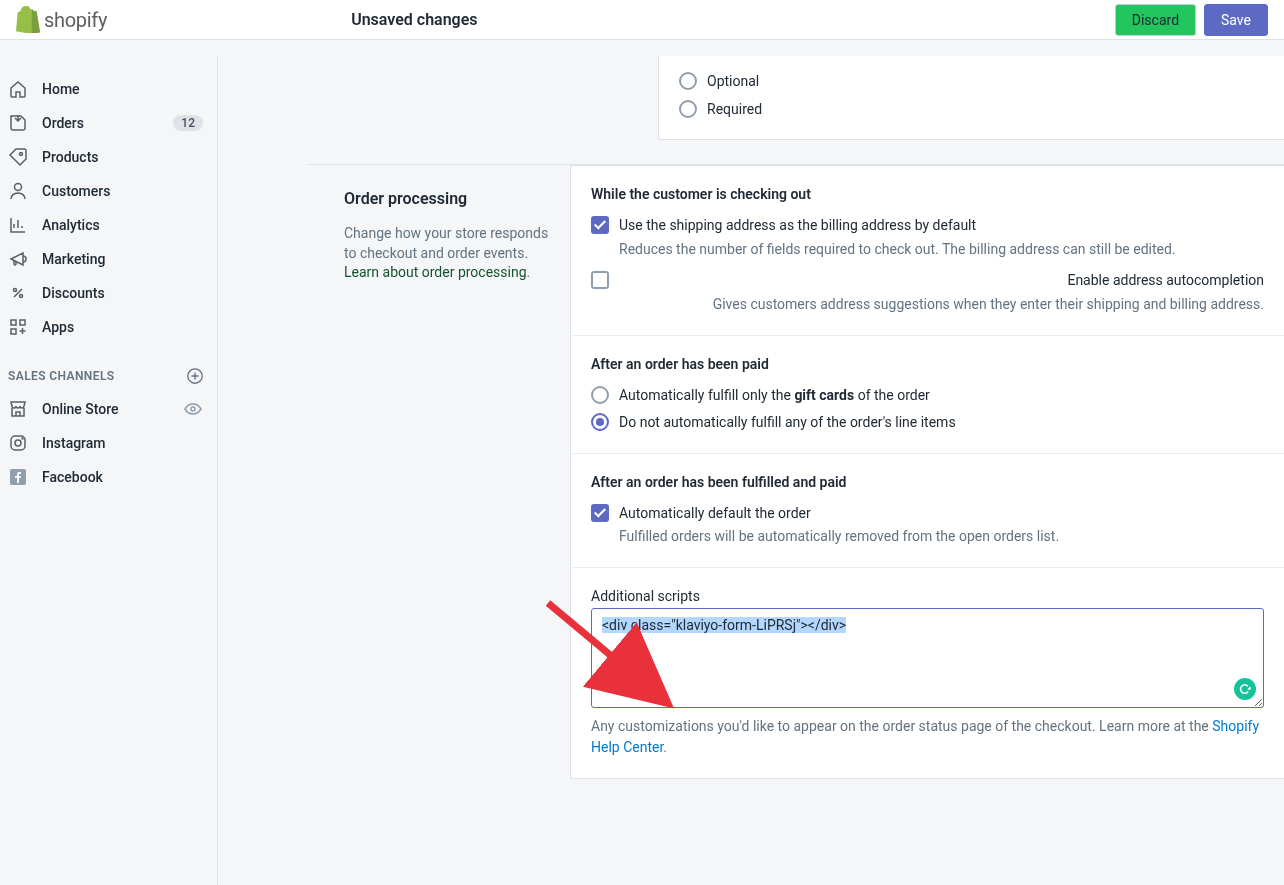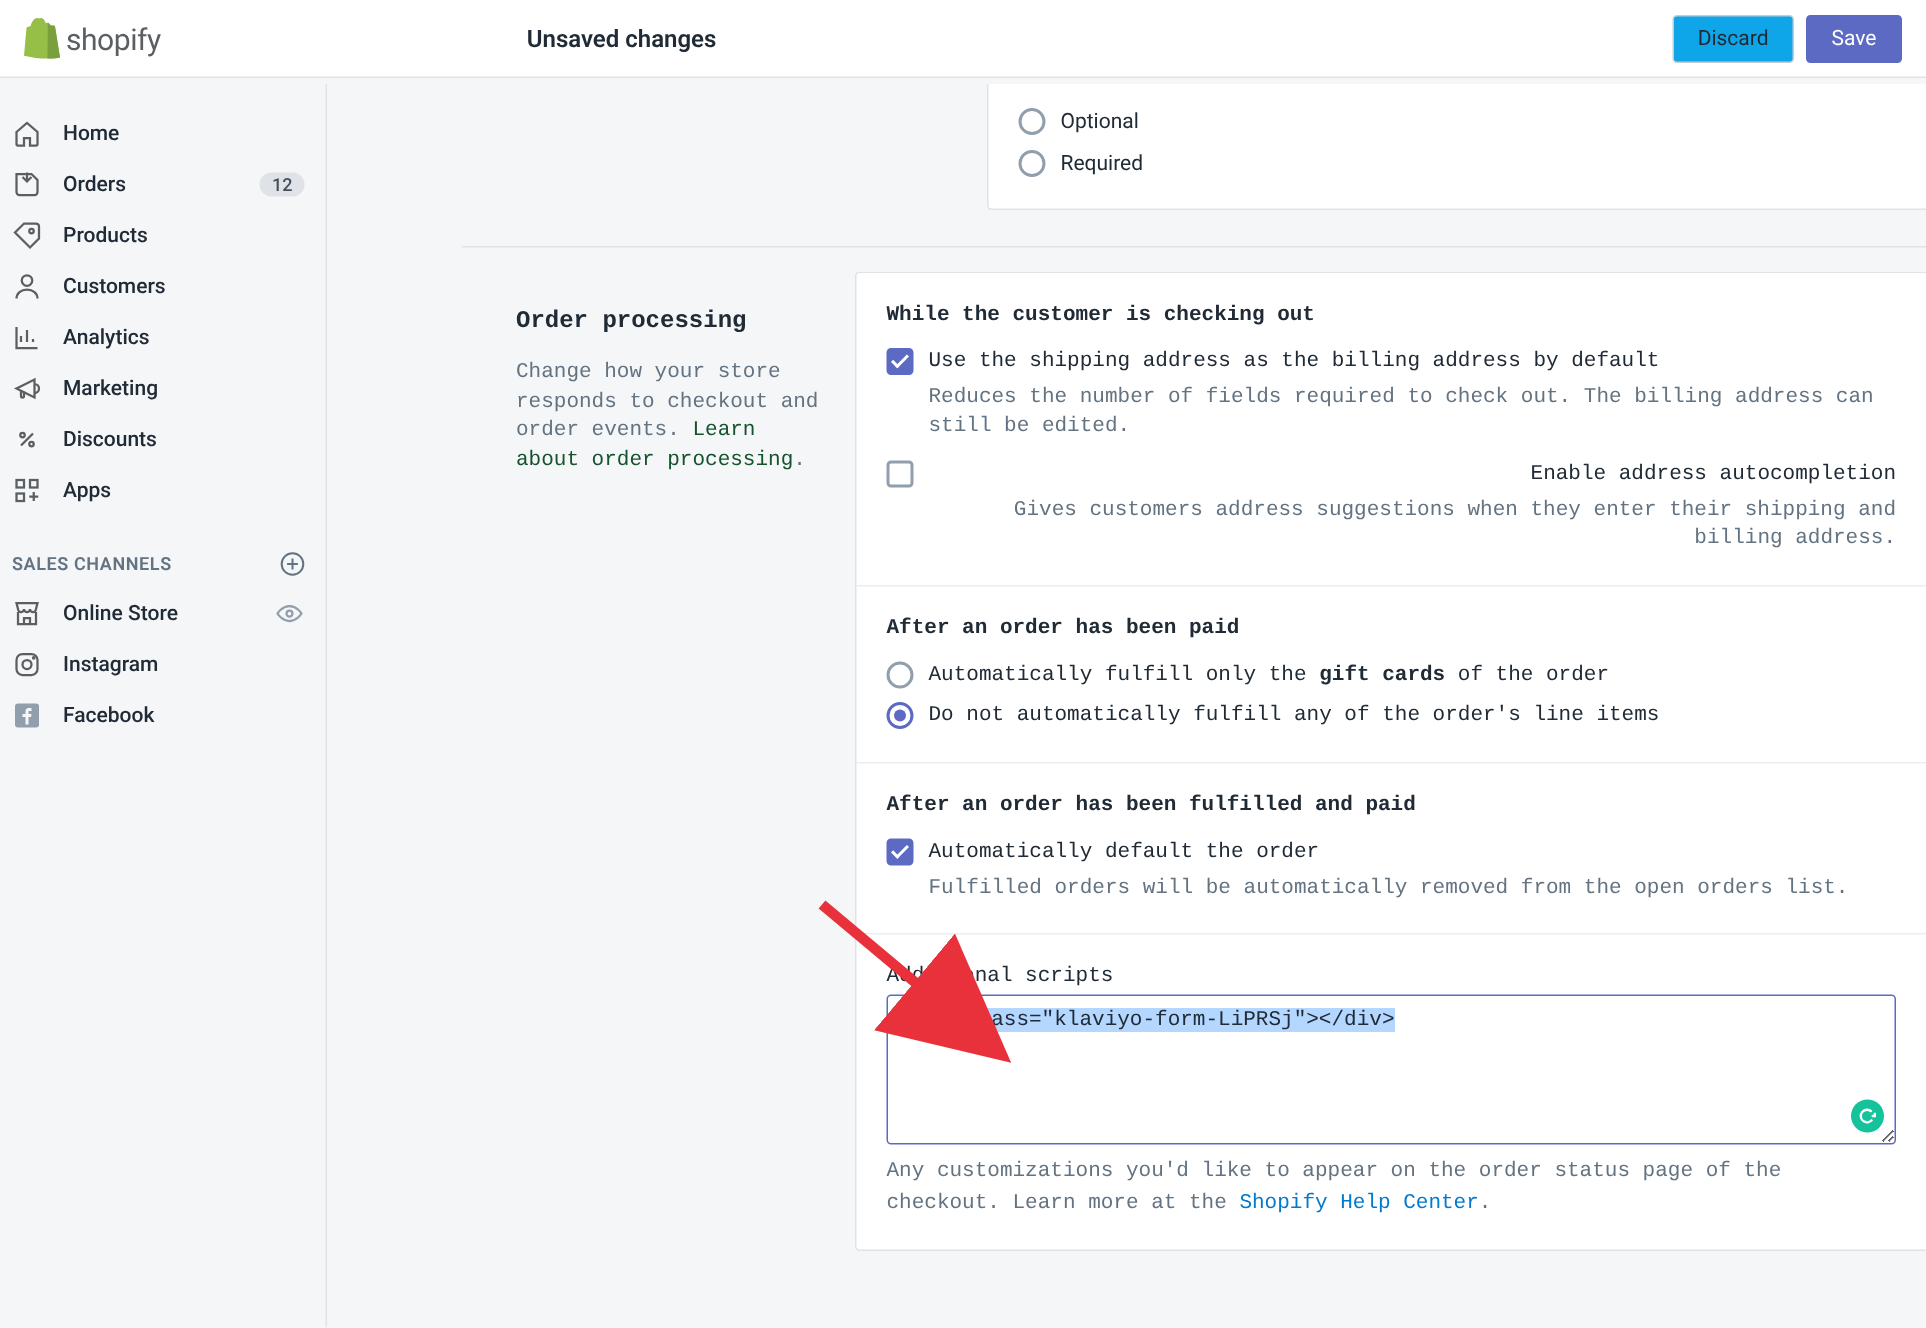--- a/index.html
+++ b/index.html
@@ -1,26 +1,26 @@
 <!DOCTYPE html>
 <html><head>
 <meta charset="utf-8">
 <style>
 * { box-sizing: border-box; margin: 0; padding: 0; }
 body { font-family: -apple-system, BlinkMacSystemFont, "Segoe UI", Roboto, Helvetica, Arial, sans-serif; font-size: 14px; color: #212b36; background: #f4f6f8; width: 1284px; height: 885px; overflow: hidden; position: relative; }
 
 
-.topbar { position: absolute; top: 0; left: 0; right: 0; height: 52px; background: #fff; border-bottom: 1px solid #dfe3e8; display: flex; align-items: center; padding: 0 16px; z-index: 10; }
+.topbar { position: absolute; top: 0; left: 0; right: 0; height: 40px; background: #fff; border-bottom: 1px solid #dfe3e8; display: flex; align-items: center; padding: 0 16px; z-index: 10; }
 .logo { display: flex; align-items: center; gap: 4px; color: #5c5f62; }
 .logo svg { width: 24px; height: 27px; }
 .logo-text { font-size: 20px; font-weight: 400; color: #5c5f62; letter-spacing: -0.3px; }
 .unsaved { margin-left: 244px; font-weight: 600; font-size: 16px; color: #212b36; }
 .topbar-actions { margin-left: auto; display: flex; gap: 8px; }
 .btn { border-radius: 3px; padding: 7px 16px; font-size: 14px; cursor: pointer; font-family: inherit; }
-.btn-secondary { background: #0ea5e9; border: 1px solid #c4cdd5; color: #212b36; text-align: center; }
+.btn-secondary { background: #22c55e; border: 1px solid #c4cdd5; color: #212b36; text-align: center; }
 .btn-primary { background: #5c6ac4; border: 1px solid #5c6ac4; color: #fff; }
 
 
 .sidebar { position: absolute; top: 56px; left: 0; bottom: 0; width: 218px; background: #f4f6f8; border-right: 1px solid #dfe3e8; padding-top: 16px; }
 .nav-item { display: flex; align-items: center; padding: 7px 14px 7px 8px; gap: 14px; cursor: pointer; color: #212b36; }
 .nav-icon { width: 20px; height: 20px; display: flex; align-items: center; justify-content: center; color: #5c5f62; flex-shrink: 0; }
 .nav-icon svg { width: 20px; height: 20px; }
 .nav-label { flex: 1; font-size: 14px; font-weight: 500; }
 .nav-badge { background: #dfe3e8; color: #454f5b; font-size: 12px; padding: 1px 8px; border-radius: 10px; font-weight: 500; }
 .nav-heading { display: flex; align-items: center; justify-content: space-between; padding: 22px 12px 6px 8px; font-size: 12px; font-weight: 600; color: #637381; letter-spacing: 0.4px; }
@@ -57,21 +57,21 @@
 .field-help a { color: #007ace; text-decoration: none; }
 .selected-text { background: #b3d7ff; }
 
 
 .partial-card { background: #fff; border: 1px solid #dfe3e8; border-top: none; border-right: none; padding: 16px 20px 20px 20px; margin-left: 428px; margin-bottom: 24px; border-radius: 0 0 0 3px; }
 .divider-row { height: 1px; background: #dfe3e8; margin: 0 0 0 78px; margin-bottom: 0; }
 
 
 .arrow { position: absolute; pointer-events: none; z-index: 5; }
 
-.section-wrap { display: flex; margin-top: 16px; font-family: Liberation Mono, monospace; }
+.section-wrap { display: flex; margin-top: 0; }
 </style>
 </head>
 <body>
 
 <div class="topbar">
   <div class="logo">
     <svg viewBox="0 0 32 36">
         <path fill="#95bf47" d="M27.5 7.2c0-.2-.2-.3-.3-.3l-3.3-.2-2.4-2.4c-.2-.2-.7-.2-.9-.1l-1.2.4C18.6 2.3 17.3 0 14.9 0c-.1 0-.1 0-.2 0C14 1 13.1 0 12.1 0 8.3 0 6.5 4.7 5.9 7.1l-2.7.8c-.8.3-.9.3-1 1.1L0 33.6l20.8 3.9 11.2-2.4L27.5 7.2z"></path>
         <path fill="#79a03d" d="M27.2 6.9l-3.3-.2-2.4-2.4c-.1-.1-.2-.1-.3-.2l-.4 33.4 11.2-2.4L27.5 7.2c0-.2-.2-.3-.3-.3z"></path>
       </svg>

